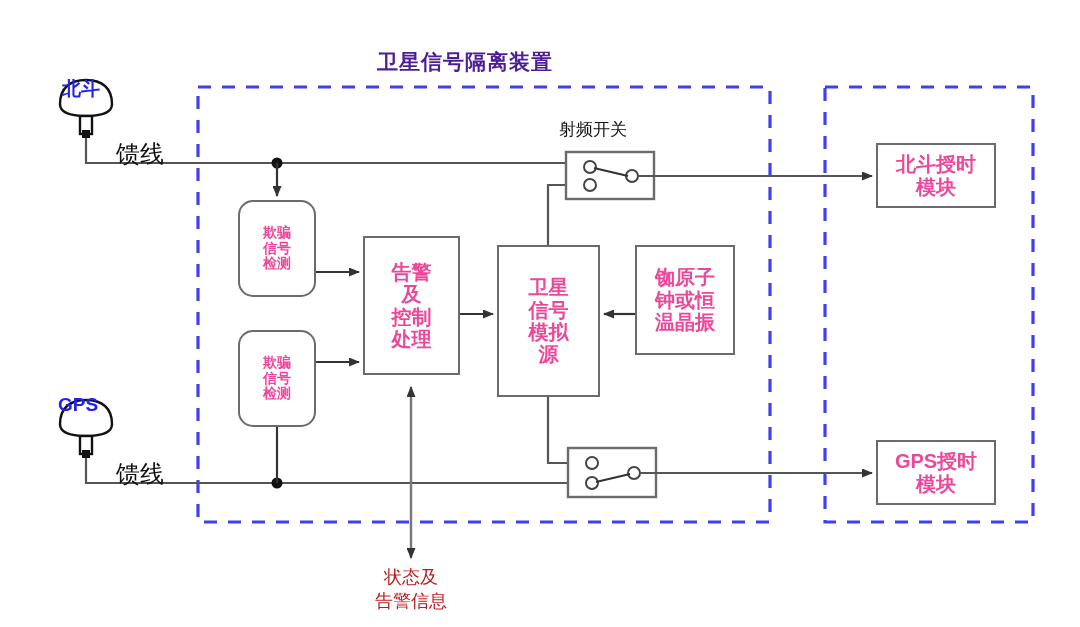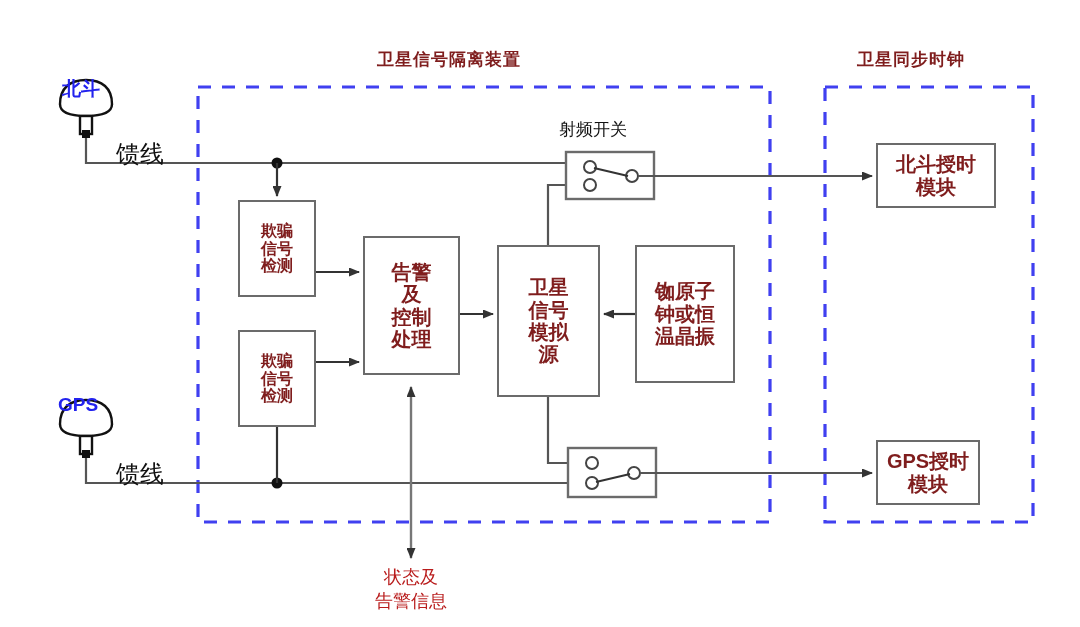--- a/index.html
+++ b/index.html
@@ -1,33 +1,33 @@
 <!DOCTYPE html>
 <html><head>
 <meta charset="utf-8">
 <style>
   html,body{margin:0;padding:0;background:#fff;}
   body{width:1080px;height:627px;position:relative;overflow:hidden;
        font-family:"Liberation Sans","DejaVu Sans",sans-serif;}
   #stage{position:absolute;left:0;top:0;width:1080px;height:627px;}
   svg#diagram{position:absolute;left:0;top:0;width:1080px;height:627px;}
 
-  .panel-title{position:absolute;color:#7f1d1d;font-weight:bold;font-size:17px;
+  .panel-title{position:absolute;color:#4c1d95;font-weight:bold;font-size:21px;
                white-space:nowrap;letter-spacing:1px;}
   .ant-label{position:absolute;color:#2222ee;font-weight:bold;font-size:19px;white-space:nowrap;margin-top:32px;}
   .wire-label{position:absolute;color:#111;font-size:24px;white-space:nowrap;}
   .sw-label{position:absolute;color:#111;font-size:17px;white-space:nowrap;}
   .status-label{position:absolute;color:#b91c1c;font-size:18px;text-align:center;
                 line-height:1.35;white-space:nowrap;}
 
   .box{position:absolute;border:2px solid #6b6b6b;background:#fff;
        display:flex;align-items:center;justify-content:center;text-align:center;
-       color:#7f1d1d;font-weight:bold;line-height:1.12;box-sizing:border-box;}
+       color:#ec4899;font-weight:bold;line-height:1.12;box-sizing:border-box;}
   .box .t{display:block;padding:0 2px;}
-  .narrow{font-size:16px;}
+  .narrow{font-size:14px;border-radius:15px;}
   .mid{font-size:20px;}
   .wide{font-size:20px;}
 </style>
 </head>
 <body>
 
 <div id="stage">
 
   <svg id="diagram" viewBox="0 0 1080 627" xmlns="http://www.w3.org/2000/svg">
     <defs>
@@ -93,21 +93,20 @@
       <circle cx="592" cy="483" r="6" fill="#fff" stroke="#444" stroke-width="2"></circle>
       <circle cx="634" cy="473" r="6" fill="#fff" stroke="#444" stroke-width="2"></circle>
       <line x1="596" y1="482" x2="630" y2="474" stroke="#333" stroke-width="2.2"></line>
     </g>
     <path d="M640,473 L872,473" fill="none" stroke="#555" stroke-width="2.2" marker-end="url(#arr)"></path>
 
     <path d="M411,387 L411,558" fill="none" stroke="#777" stroke-width="2.4" marker-start="url(#arrb)" marker-end="url(#arr)"></path>
   </svg>
 
   <div class="panel-title" style="left:377px;top:48px;">卫星信号隔离装置</div>
-  <div class="panel-title" style="left:857px;top:48px;">卫星同步时钟</div>
 
   <div class="ant-label" style="left:62px;top:44px;">北斗</div>
   <div class="ant-label" style="left:58px;top:362px;">GPS</div>
 
   <div class="wire-label" style="left:116px;top:138px;">馈线</div>
   <div class="wire-label" style="left:116px;top:458px;">馈线</div>
 
   <div class="sw-label" style="left:559px;top:118px;">射频开关</div>
 
   <div class="box narrow" style="left:238px;top:200px;width:78px;height:97px;">
@@ -119,27 +118,27 @@
   </div>
 
   <div class="box mid" style="left:363px;top:236px;width:97px;height:139px;">
     <span class="t">告警<br>及<br>控制<br>处理</span>
   </div>
 
   <div class="box mid" style="left:497px;top:245px;width:103px;height:152px;">
     <span class="t">卫星<br>信号<br>模拟<br>源</span>
   </div>
 
-  <div class="box mid" style="left:635px;top:245px;width:100px;height:138px;">
+  <div class="box mid" style="left:635px;top:245px;width:100px;height:110px;">
     <span class="t">铷原子<br>钟或恒<br>温晶振</span>
   </div>
 
   <div class="box wide" style="left:876px;top:143px;width:120px;height:65px;">
     <span class="t">北斗授时<br>模块</span>
   </div>
 
-  <div class="box wide" style="left:876px;top:440px;width:104px;height:65px;">
+  <div class="box wide" style="left:876px;top:440px;width:120px;height:65px;">
     <span class="t">GPS授时<br>模块</span>
   </div>
 
   <div class="status-label" style="left:331px;top:565px;width:160px;">状态及<br>告警信息</div>
 
 </div>
 
 </body></html>

